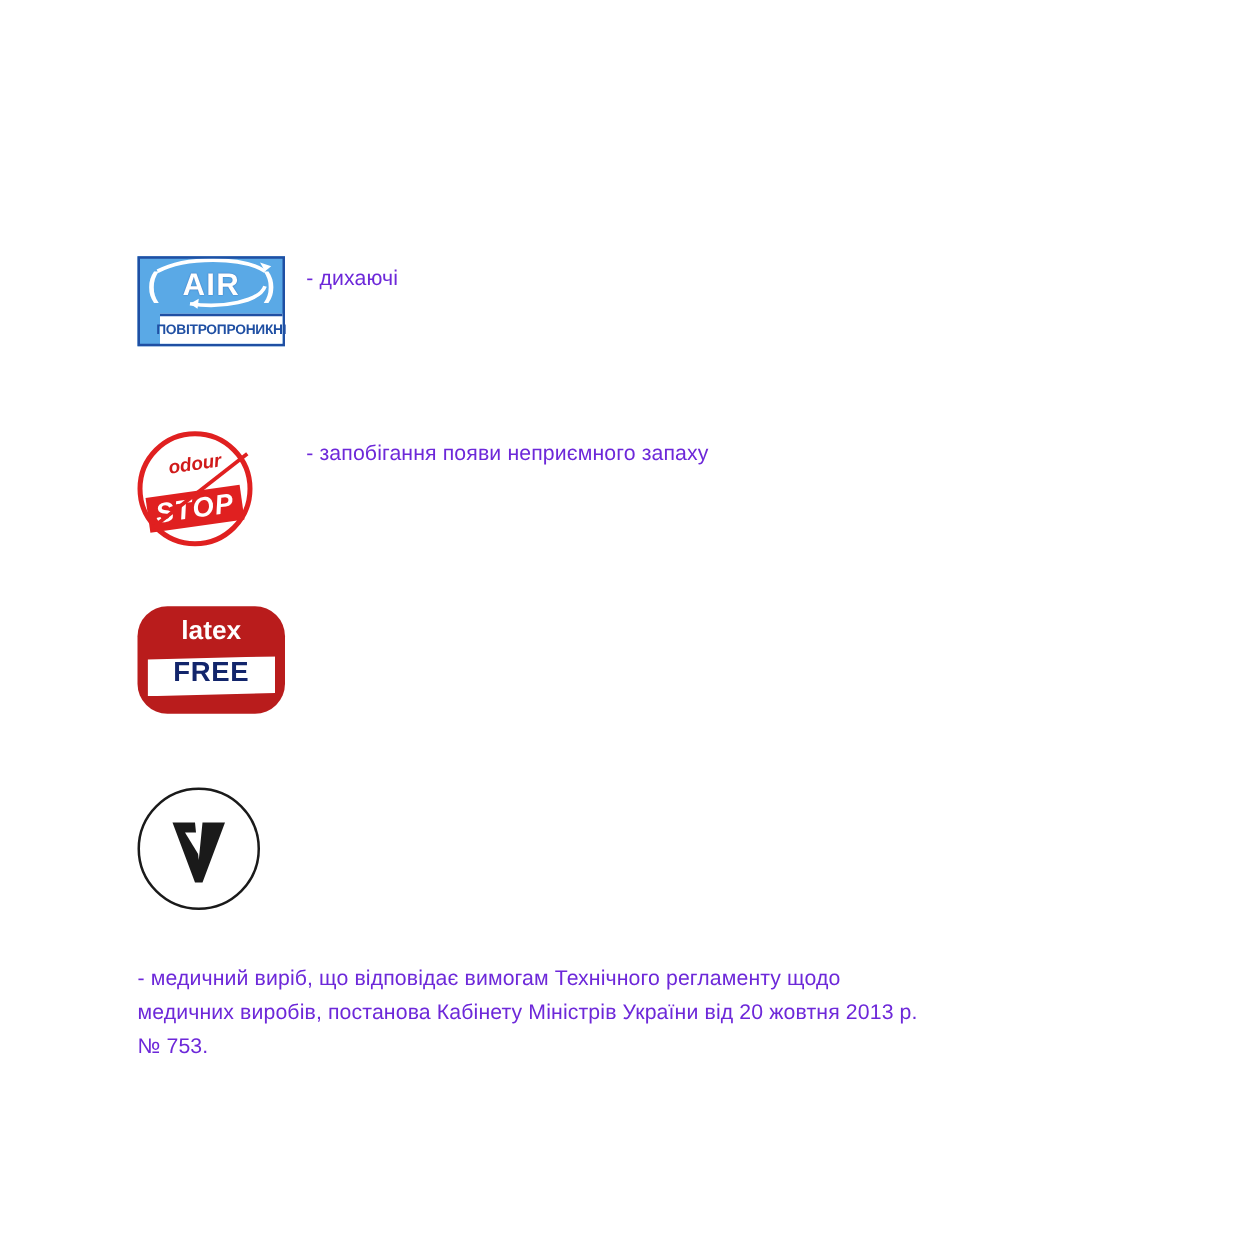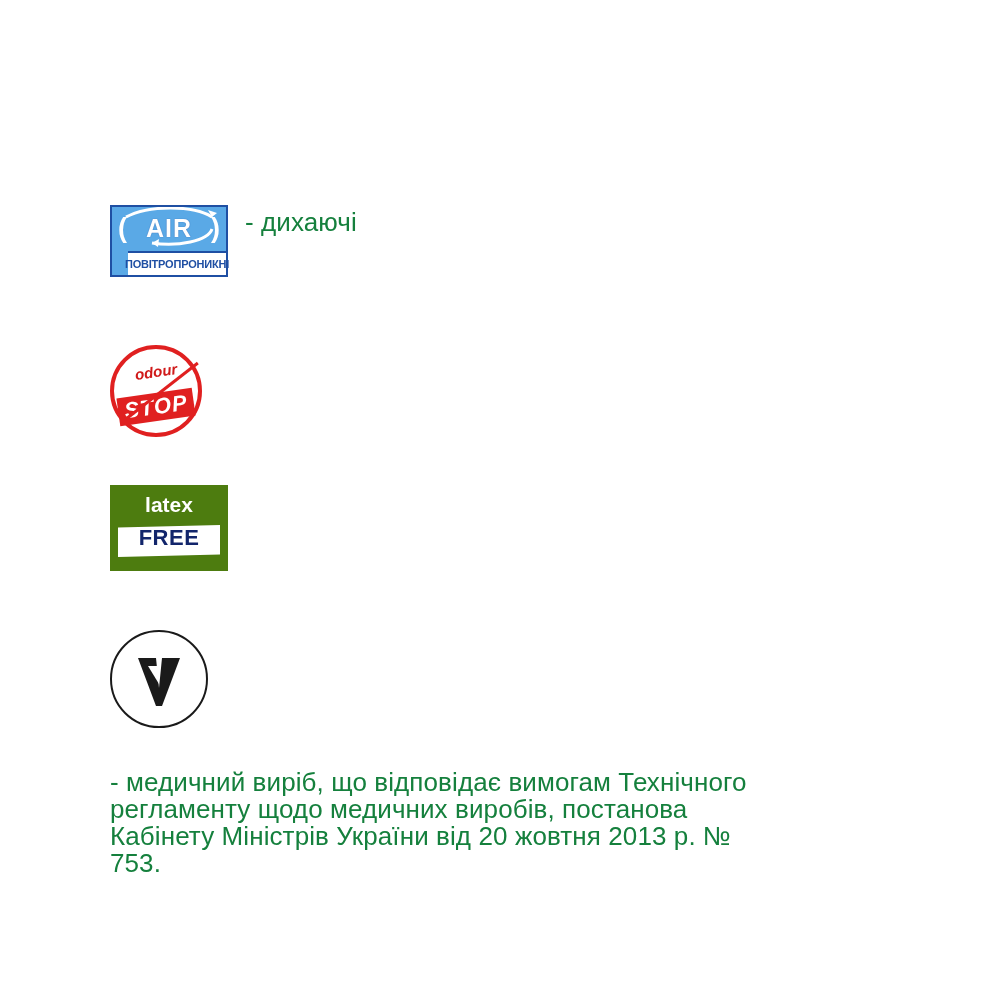--- a/index.html
+++ b/index.html
@@ -45,22 +45,22 @@
   .badge-col {
     width: 135px;
     flex: 0 0 135px;
     display: flex;
     justify-content: flex-start;
     align-items: flex-start;
   }
 
   .text-col {
     padding-top: 4px;
-    color: #15803d;
-    font-size: 26px;
+    color: #6d28d9;
+    font-size: 17px;
     line-height: 27px;
     letter-spacing: 0.1px;
     max-width: 640px;
   }
 
   .text-cert {
     width: 640px;
   }
 
   
@@ -168,23 +168,24 @@
     height: 3px;
     background: #e02020;
     transform: rotate(-38deg);
     transform-origin: center;
   }
 
   
   .latex-badge {
     width: 118px;
     height: 86px;
-    background: #4d7c0f;
-    position: relative;
-    box-sizing: border-box;
+    background: #b91c1c;
+    position: relative;
+    box-sizing: border-box;
+    border-radius: 24px;
   }
   .latex-word {
     position: absolute;
     top: 8px;
     left: 0; right: 0;
     text-align: center;
     color: #ffffff;
     font-size: 21px;
     font-weight: bold;
   }
@@ -253,20 +254,21 @@
     <div class="feature-row row-odour">
       <div class="badge-col">
         <div class="odour-badge">
           <div class="odour-word">odour</div>
           <div class="stop-band">
             <span>STOP</span>
           </div>
           <div class="odour-slash"></div>
         </div>
       </div>
+      <div class="text-col">- запобігання появи неприємного запаху</div>
     </div>
 
     <div class="feature-row row-latex">
       <div class="badge-col">
         <div class="latex-badge">
           <div class="latex-word">latex</div>
           <div class="free-plate">
             <span>FREE</span>
           </div>
         </div>

